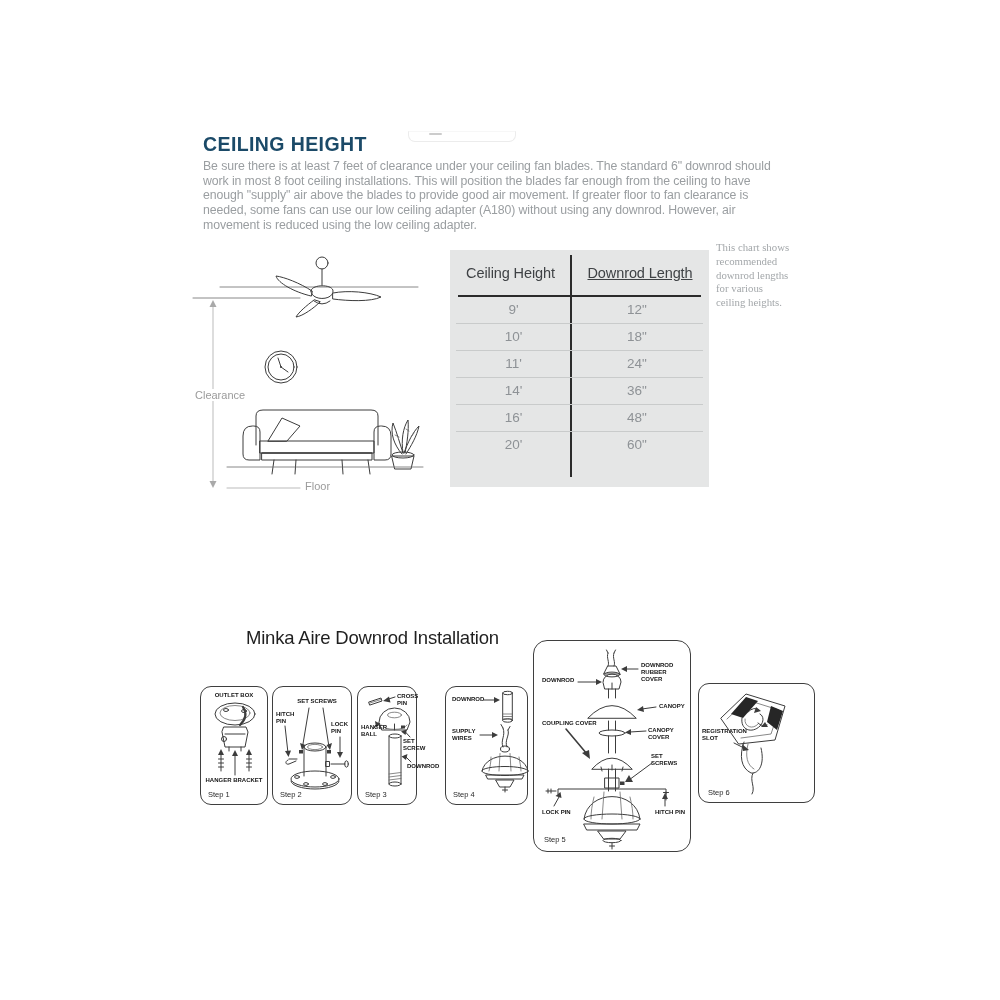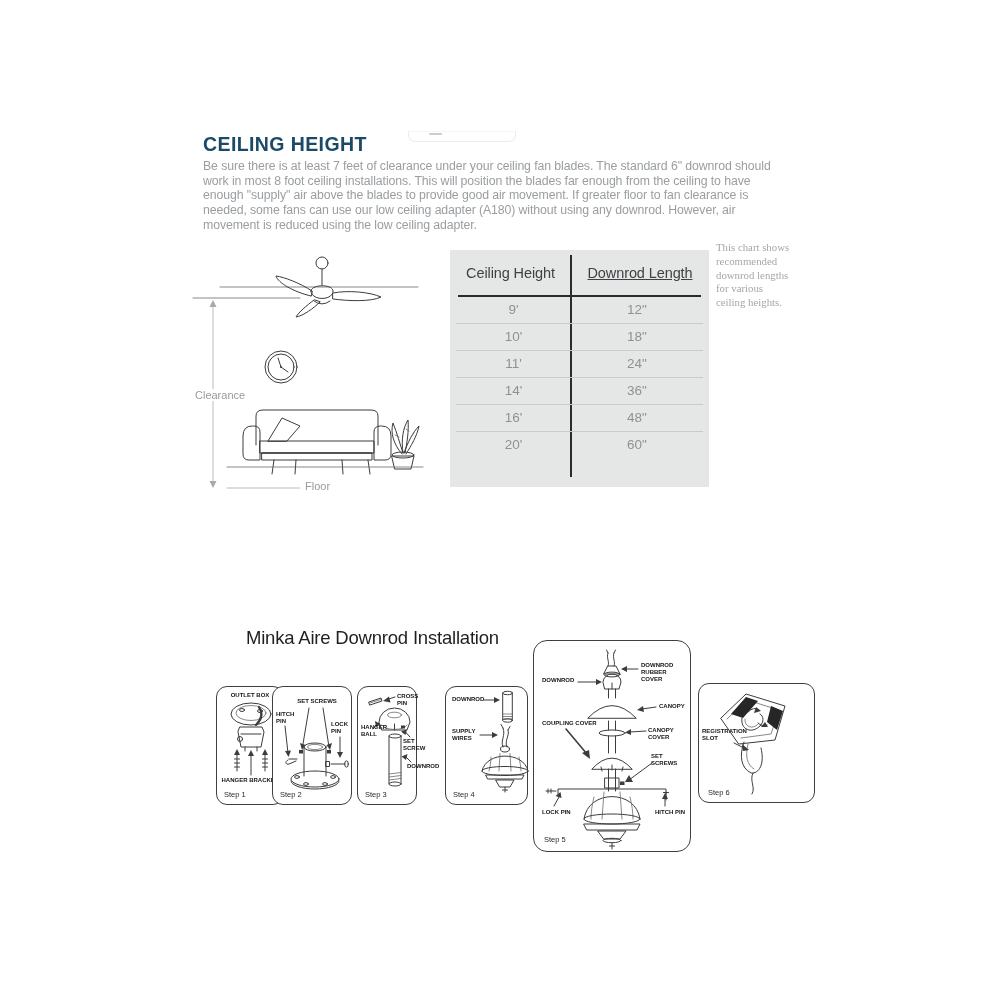--- a/index.html
+++ b/index.html
@@ -74,21 +74,21 @@
 
   
   .inst-title {
     left:246px; top:627px; font-size:18.5px; letter-spacing:-.2px; color:#1f1f1f; font-weight:normal;
   }
   .panel {
     position:absolute; background:#fff;
     border:1.6px solid #3f3f3f; border-radius:11px;
   }
   .panel svg { position:absolute; left:0; top:0; }
-  .p1 { left:216px; top:686px; width:68px;  height:119px; }
+  .p1 { left:200px; top:686px; width:68px;  height:119px; }
   .p2 { left:272px; top:686px; width:80px;  height:119px; }
   .p3 { left:357px; top:686px; width:60px;  height:119px; }
   .p4 { left:445px; top:686px; width:83px;  height:119px; }
   .p5 { left:533px; top:640px; width:158px; height:212px; border-radius:14px; }
   .p6 { left:698px; top:683px; width:117px;  height:120px; }
 
   .callout {
     position:absolute; font-size:6px; line-height:7px; font-weight:bold; color:#141414; letter-spacing:0;
   }
   .callout.ctr { text-align:center; }

